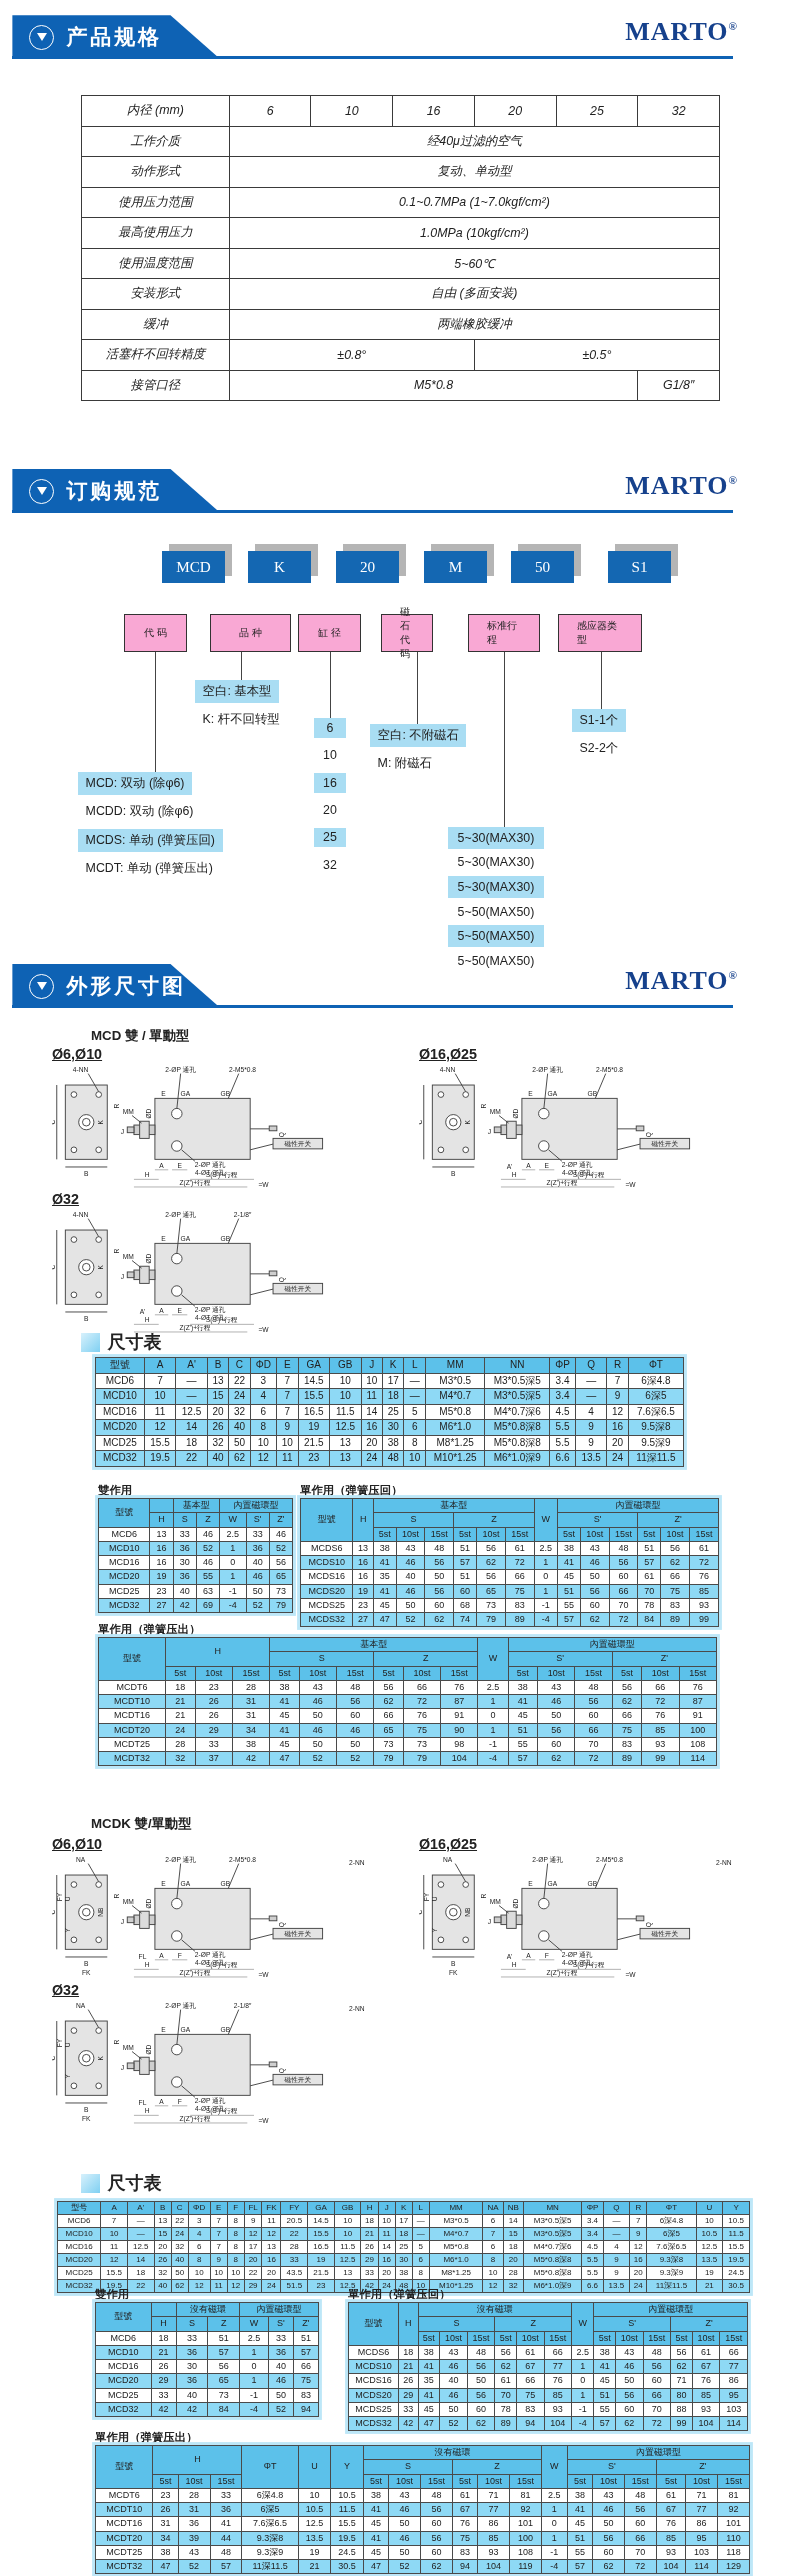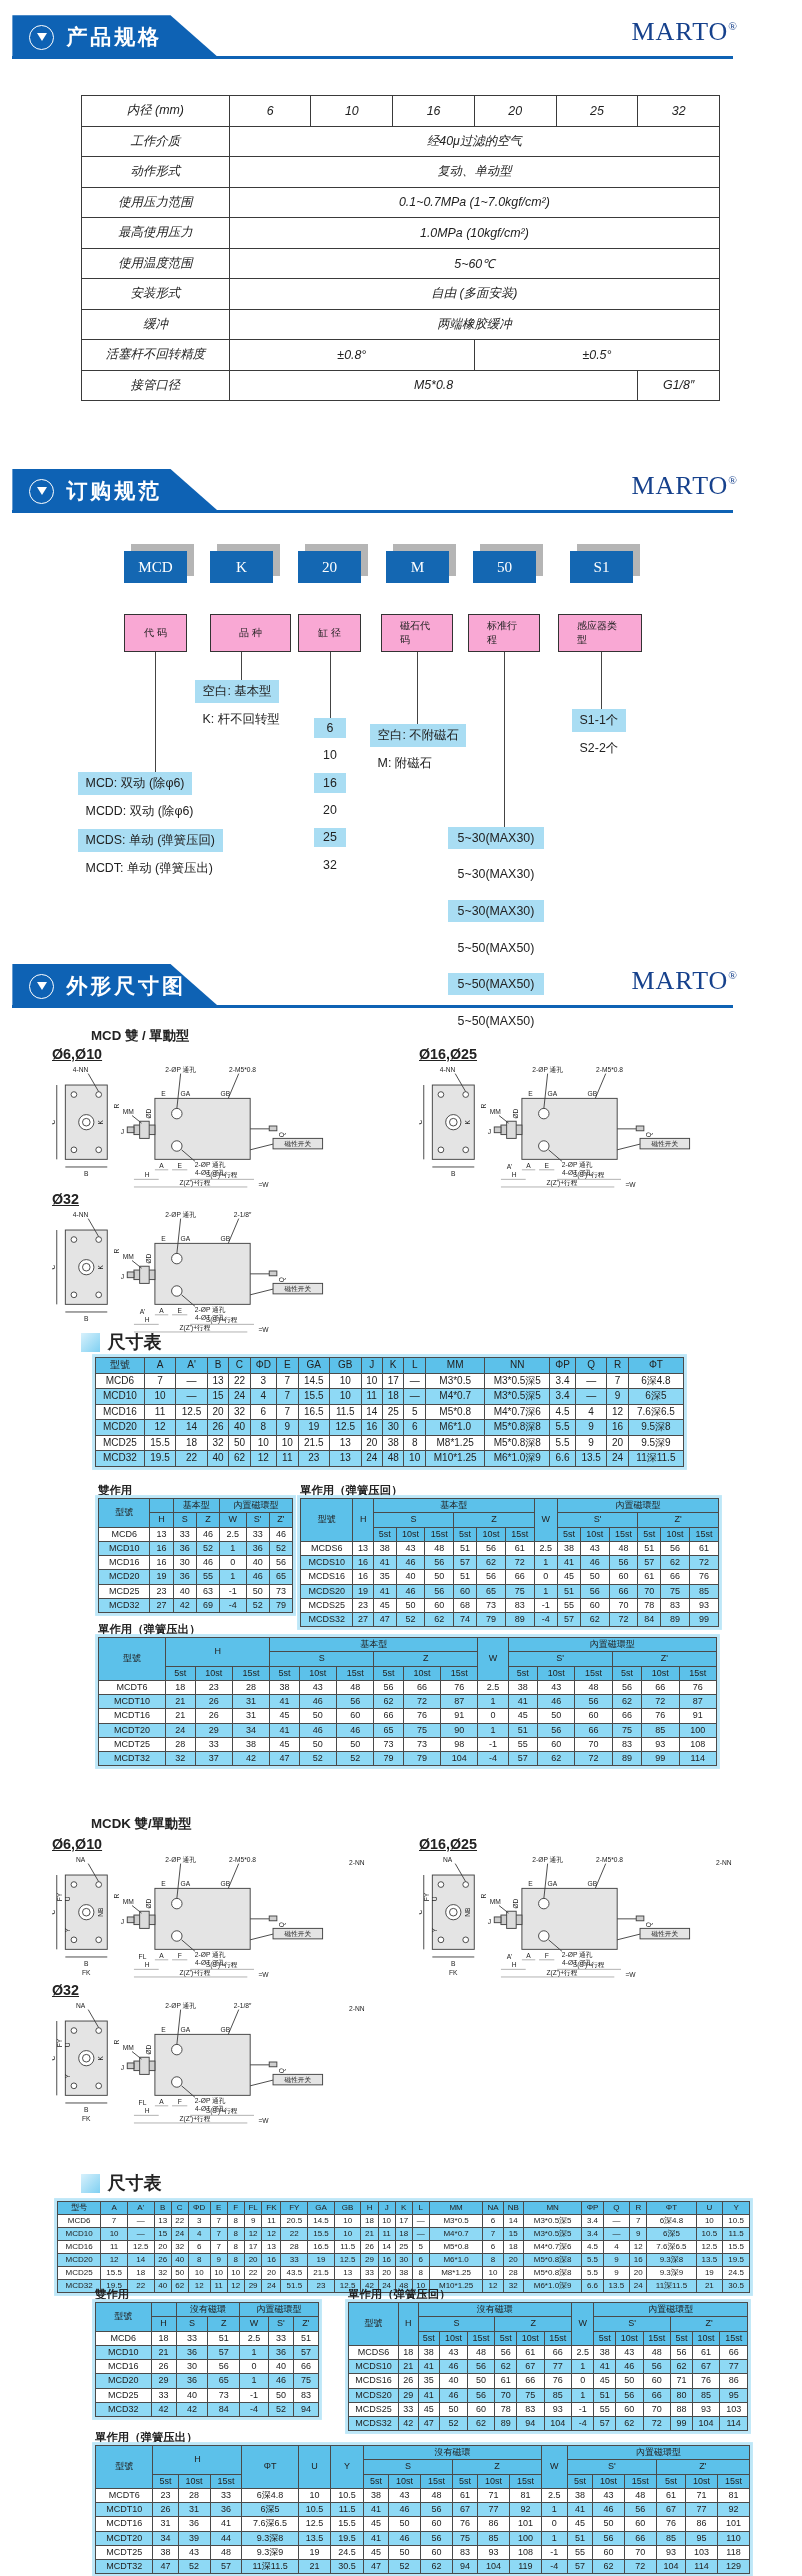--- a/index.html
+++ b/index.html
@@ -9,43 +9,43 @@
   
   .banner{position:absolute;left:12.4px;width:208px;height:44px;background:#0e62b4;
     clip-path:polygon(0 0,76% 0,100% 100%,0 100%);display:flex;align-items:center;
     padding-left:17px;gap:12px;color:#fff;box-sizing:border-box;z-index:2;}
   .banner .ttl{font-size:21px;font-weight:bold;letter-spacing:2.9px;}
   .tri-circle{width:23px;height:23px;border:1.9px solid #fff;border-radius:50%;
     display:flex;align-items:center;justify-content:center;flex:0 0 auto;}
   .tri-circle i{display:block;width:0;height:0;border-left:5.7px solid transparent;
     border-right:5.7px solid transparent;border-top:8.6px solid #fff;}
   .rule{position:absolute;left:12.4px;width:721px;height:2.9px;background:#0e62b4;z-index:1;}
-  .marto{position:absolute;right:64px;font-family:"Liberation Serif",serif;font-weight:normal;
+  .marto{position:absolute;right:64px;font-family:"Liberation Serif",serif;font-weight:bold;
     font-size:26px;color:#16418c;letter-spacing:1px;z-index:2;}
   .marto sup{font-size:11.4px;}
 
   
   .spec-table{position:absolute;left:81px;top:95px;width:639px;border-collapse:collapse;
     font-size:12.4px;table-layout:fixed;font-style:italic;}
   .spec-table td{border:1px solid #3a3a3a;height:29.5px;text-align:center;padding:0 1.9px;background:#fff;}
   .spec-table td:first-child{width:143px;}
 
   
-  .codebox{position:absolute;width:63px;height:32px;}
+  .codebox{position:absolute;width:63px;height:32px;margin-left:38px;}
   .codebox .shadow{position:absolute;left:6.7px;top:-6.7px;width:100%;height:100%;background:#b5b5b5;}
   .codebox .face{position:absolute;inset:0;background:#1467b2;color:#fff;display:flex;
     align-items:center;justify-content:center;font-family:"Liberation Serif",serif;font-size:15.2px;}
   .lblbox{position:absolute;top:614px;height:38px;border:1px solid #333;background:#f9a8d4;
     display:flex;align-items:center;justify-content:center;font-size:10px;padding:0 18px;box-sizing:border-box;}
   .vline{position:absolute;width:1px;background:#444;}
   .stack{position:absolute;}
   .stack .opt{margin-bottom:5.7px;font-size:12.4px;padding:2.9px 7.6px;white-space:nowrap;width:max-content;}
   .stack .opt.hl{background:#a9ddf3;}
   .stack.narrow .opt{width:32px;text-align:center;padding:2.9px 0;margin-bottom:7.6px;}
-  .stack.stroke .opt{margin-bottom:15px;padding:3.8px 9.5px;}
+  .stack.stroke .opt{margin-bottom:3px;padding:3.8px 9.5px;}
 
   
   .sec-title{position:absolute;font-size:13.3px;font-weight:bold;}
   .figrow{position:absolute;display:flex;gap:24px;text-decoration:underline;}
   .fig{width:343px;}
   .fig-size{font-size:14.3px;font-weight:bold;margin-bottom:1.9px;}
   .fig svg{display:block;}
   svg text{font-size:7px;fill:#222;}
   .dimlabel{position:absolute;display:flex;align-items:center;gap:7.6px;font-size:18px;font-weight:bold;}
   .dimlabel .sq{width:19px;height:19px;background:linear-gradient(135deg,#d8f1fc,#7fd0f2);}
@@ -161,21 +161,21 @@
       <div class="face">50</div>
     </div>
   <div class="codebox" style="left:570px;top:551px">
       <div class="shadow"></div>
       <div class="face">S1</div>
     </div>
 
   <div class="lblbox" style="left:124px;width:63px">代 码</div>
   <div class="lblbox" style="left:210px;width:81px">品 种</div>
   <div class="lblbox" style="left:298px;width:63px">缸 径</div>
-  <div class="lblbox" style="left:381px;width:72px">磁石代码</div>
+  <div class="lblbox" style="left:381px;width:52px">磁石代码</div>
   <div class="lblbox" style="left:468px;width:72px">标准行程</div>
   <div class="lblbox" style="left:558px;width:84px">感应器类型</div>
 
   <div class="vline" style="left:155px;top:652px;height:122px"></div>
   <div class="vline" style="left:241px;top:652px;height:30.5px"></div>
   <div class="vline" style="left:330px;top:652px;height:68px"></div>
   <div class="vline" style="left:417px;top:652px;height:74px"></div>
   <div class="vline" style="left:504px;top:652px;height:177px"></div>
   <div class="vline" style="left:601px;top:652px;height:59px"></div>
 

